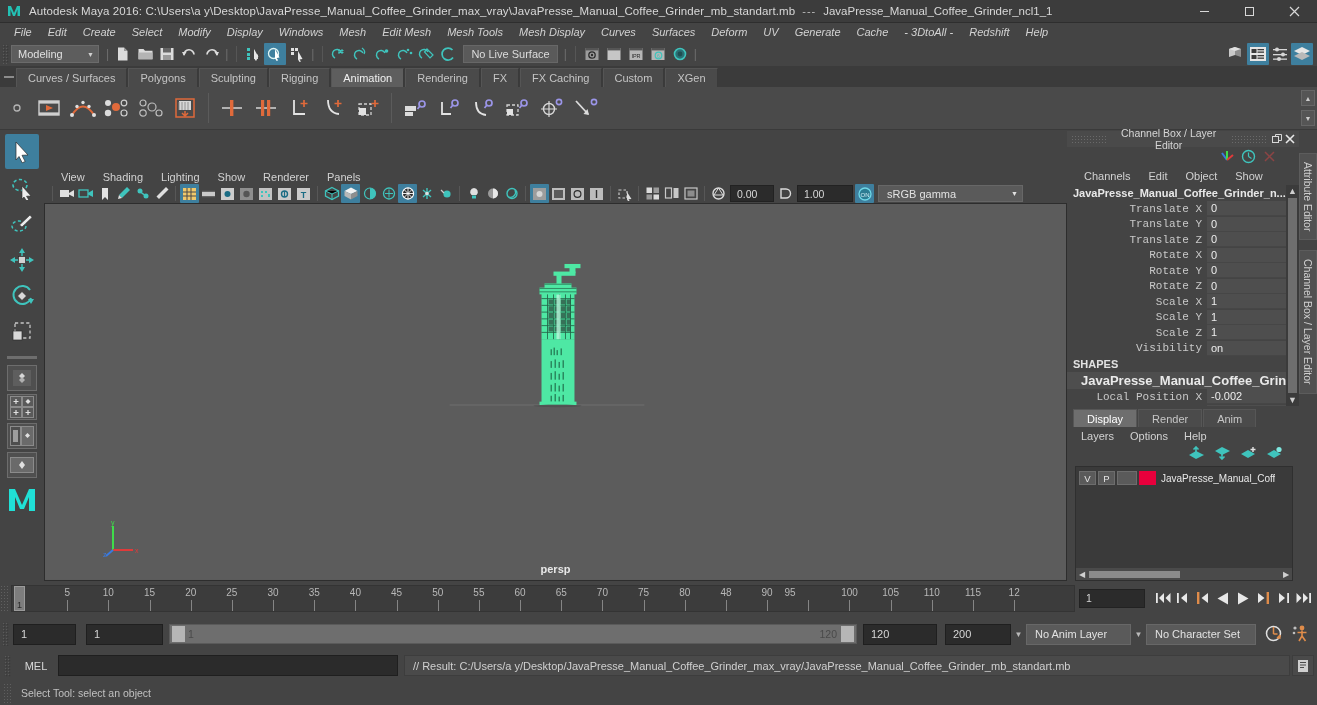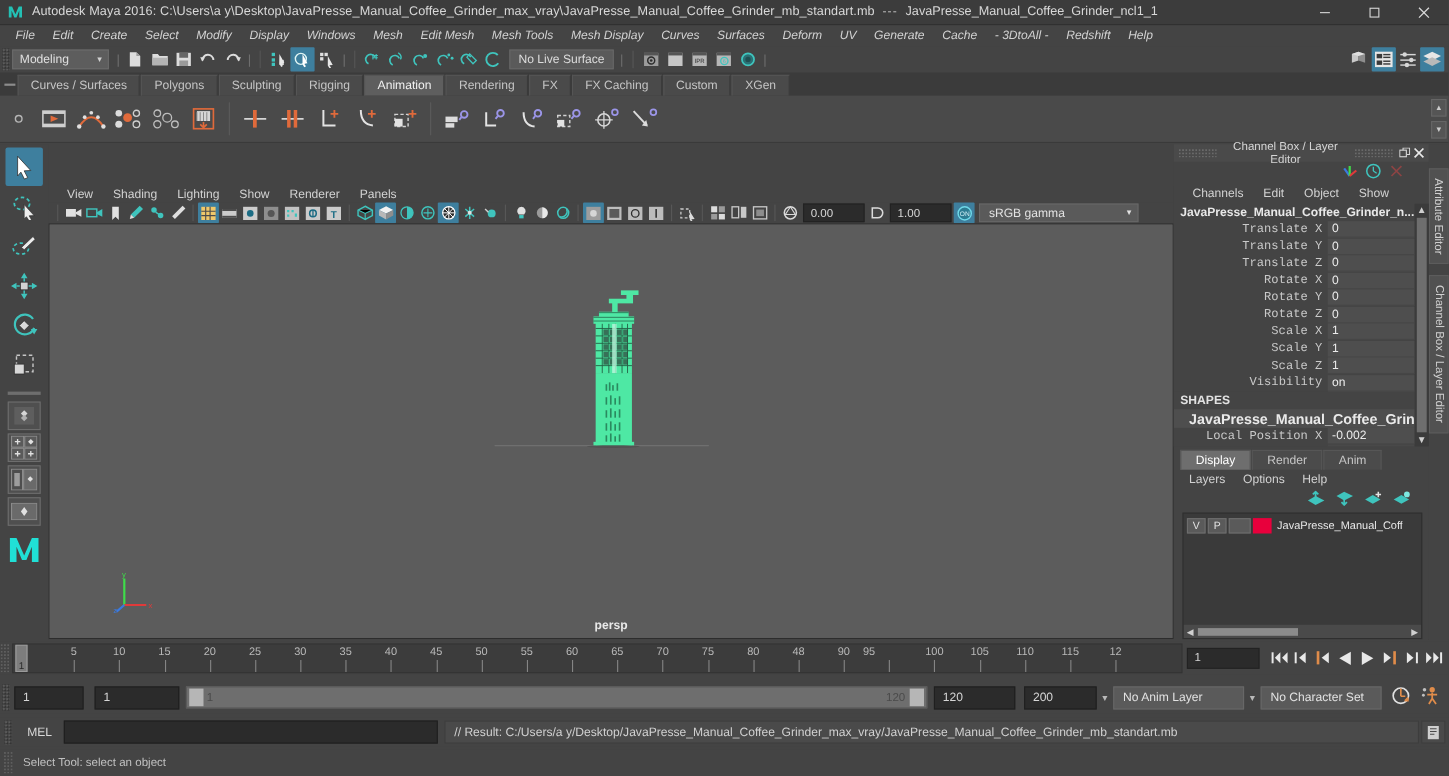--- a/index.html
+++ b/index.html
@@ -1042,21 +1042,21 @@
             <rect x="4.5" y="4.5" width="7" height="6" fill="#8d8d8d"></rect>
           </svg>
       </span>
       <span class="vsep"></span>
       <span class="vi">
         <svg width="15" height="15" viewBox="0 0 15 15">
             <circle cx="7.5" cy="7.5" r="5.5" fill="none" stroke="#dadada" stroke-width="1.4"></circle>
             <path d="M7.5 2 L12 9 L3 9 Z" fill="none" stroke="#dadada" stroke-width="1"></path>
           </svg>
       </span>
-      <span class="numfield" style="width:56px;justify-content:flex-start">0.00</span>
+      <span class="numfield" style="width:44px;justify-content:flex-start">0.00</span>
       <span class="vi">
         <svg width="15" height="15" viewBox="0 0 15 15">
             <path d="M3 3 h5 a4.5 4.5 0 0 1 0 9 h-5 z" fill="none" stroke="#dadada" stroke-width="1.4"></path>
           </svg>
       </span>
       <span class="numfield" style="width:56px;justify-content:flex-start">1.00</span>
       <span class="vi sel">
         <svg width="16" height="16" viewBox="0 0 16 16">
             <circle cx="8" cy="8" r="6" fill="#2d7c92" stroke="#6fd8e8" stroke-width="1.3"></circle>
             <text x="8" y="10.5" font-size="6" text-anchor="middle" fill="#cfeef5" font-family="Liberation Sans">ON</text>
@@ -1463,21 +1463,21 @@
   <div id="rangebar">
     <span class="grab"></span>
     <span class="rstart">1</span>
     <span class="rend">120</span>
     <span class="grab"></span>
   </div>
   <span class="rfield" style="width:74px">120</span>
   <span style="width:8px"></span>
   <span class="rfield" style="width:66px">200</span>
   <span class="rdrop">▼</span>
-  <span class="rcombo" style="width:119px">No Anim Layer</span>
+  <span class="rcombo" style="width:105px">No Anim Layer</span>
   <span class="rdrop">▼</span>
   <span class="rcombo" style="width:110px">No Character Set</span>
   <span style="width:8px"></span>
   <span>
     <svg width="19" height="19" viewBox="0 0 19 19">
         <circle cx="9.5" cy="9.5" r="7" fill="none" stroke="#e0e0e0" stroke-width="1.5"></circle>
         <path d="M9.5 3 v7 M9.5 10 h4" stroke="#e08c4a" stroke-width="1.5"></path>
         <path d="M13 14 l3 -3 M16 11 v3 h-3" stroke="#e08c4a" stroke-width="1.3" fill="none"></path>
       </svg>
   </span>

